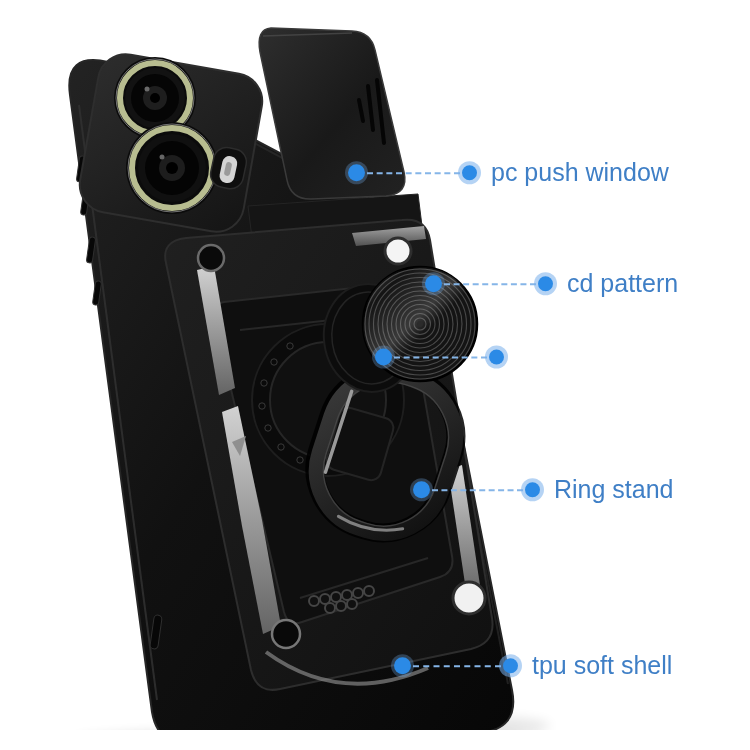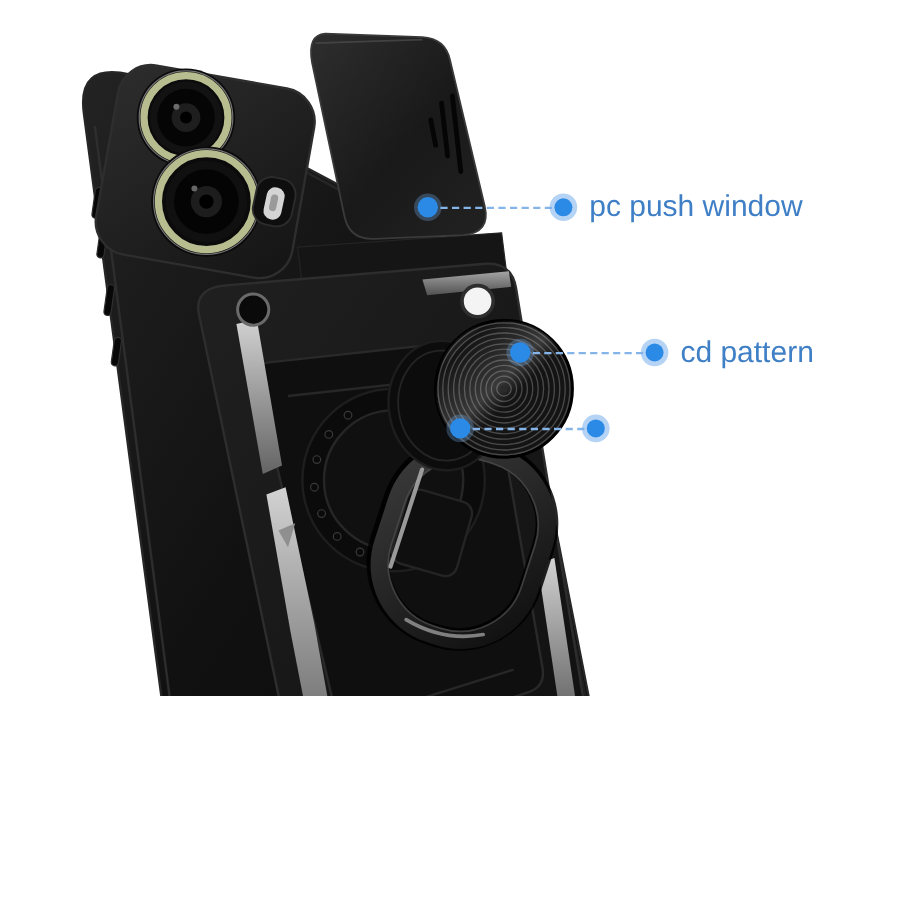--- a/index.html
+++ b/index.html
@@ -5,31 +5,31 @@
   :root{
     --labelColor:#3f7fc6;
     --dotColor:#2b8ae6;
     --dotHalo:rgba(120,175,235,0.55);
     --dotHaloSoft:rgba(120,175,235,0.30);
     --lineColor:#85b5e8;
     --bg:#ffffff;
   }
   html,body{margin:0;padding:0;width:750px;height:750px;background:var(--bg);
     font-family:"Liberation Sans", sans-serif;}
-  .stage{position:absolute;left:0;top:0;width:750px;height:580px;overflow:hidden;background:var(--bg);}
+  .stage{position:absolute;left:0;top:0;width:750px;height:730px;overflow:hidden;background:var(--bg);}
   svg.product{position:absolute;left:0;top:0;}
   .callout{position:absolute;display:flex;align-items:center;transform:translateY(-50%);}
   .anchor-dot{width:17px;height:17px;border-radius:50%;background:var(--dotColor);
     box-shadow:0 0 0 3px var(--dotHaloSoft);flex:none;}
   .leader{height:0;border-top:2px dashed var(--lineColor);flex:none;margin-left:2px;}
   .label-dot{width:15px;height:15px;border-radius:50%;background:var(--dotColor);
     box-shadow:0 0 0 4px var(--dotHalo);flex:none;margin-left:2px;}
   .label-text{color:var(--labelColor);font-size:25px;line-height:1.1;margin-left:14px;white-space:nowrap;}
   .co1{left:348px;top:173px}.co1 .leader{width:93px}
-  .co2{left:425px;top:294px}.co2 .leader{width:92px}
+  .co2{left:425px;top:284px}.co2 .leader{width:92px}
   .co3{left:375px;top:357px}.co3 .leader{width:93px}
   .co4{left:413px;top:490px}.co4 .leader{width:91px}
   .co5{left:394px;top:666px}.co5 .leader{width:88px}
 </style>
 </head>
 <body>
 
 <div class="stage">
 
 <svg class="product" width="750" height="750" viewBox="0 0 750 750">
@@ -236,15 +236,27 @@
   <span class="label-dot"></span>
   <span class="label-text">cd pattern</span>
 </div>
 
 <div class="callout co3">
   <span class="anchor-dot"></span>
   <span class="leader"></span>
   <span class="label-dot"></span>
 </div>
 
-
+<div class="callout co4">
+  <span class="anchor-dot"></span>
+  <span class="leader"></span>
+  <span class="label-dot"></span>
+  <span class="label-text">Ring stand</span>
+</div>
+
+<div class="callout co5">
+  <span class="anchor-dot"></span>
+  <span class="leader"></span>
+  <span class="label-dot"></span>
+  <span class="label-text">tpu soft shell</span>
+</div>
 
 </div>
 
 </body></html>

